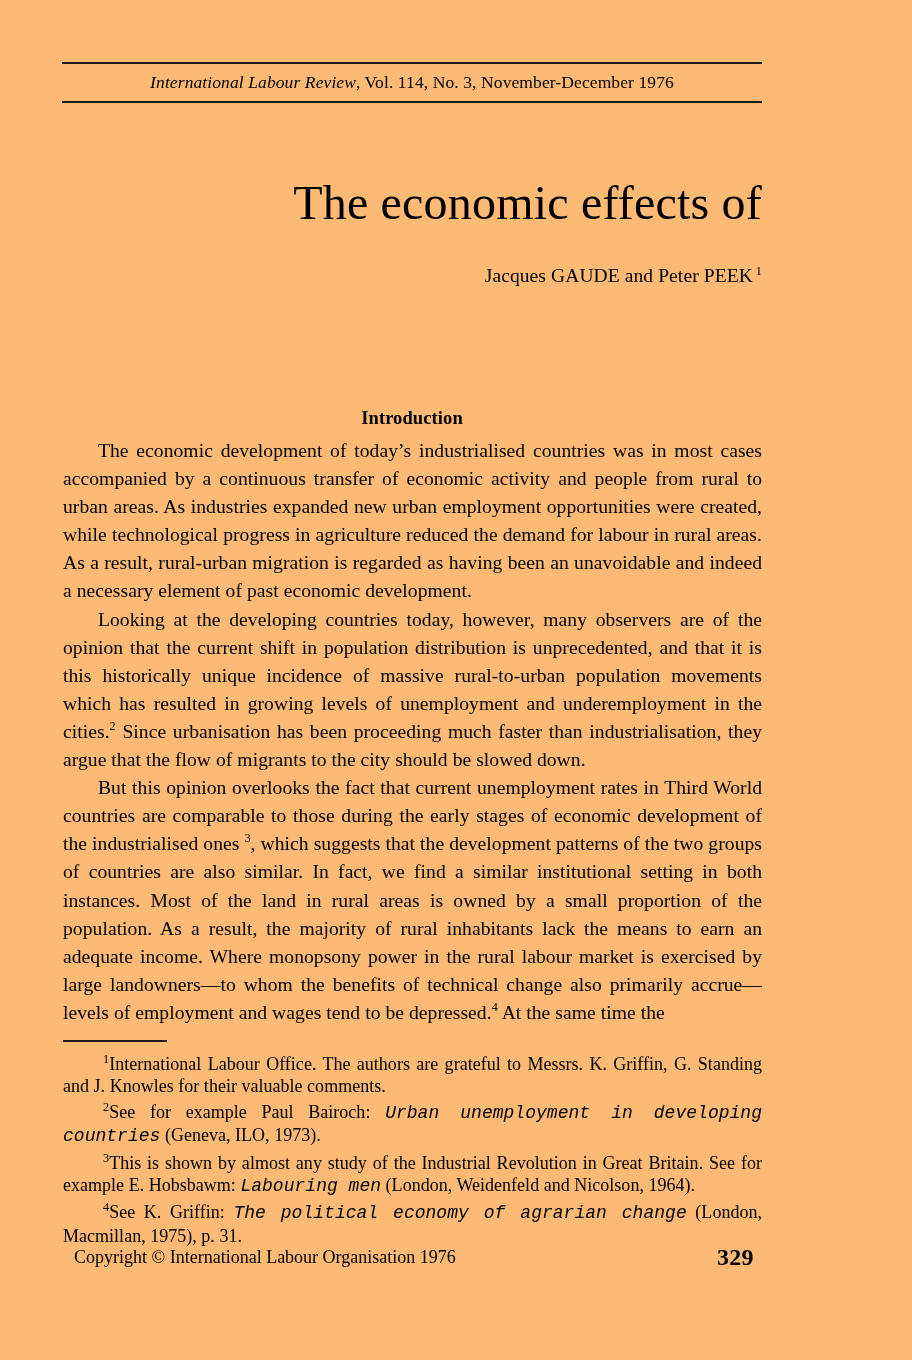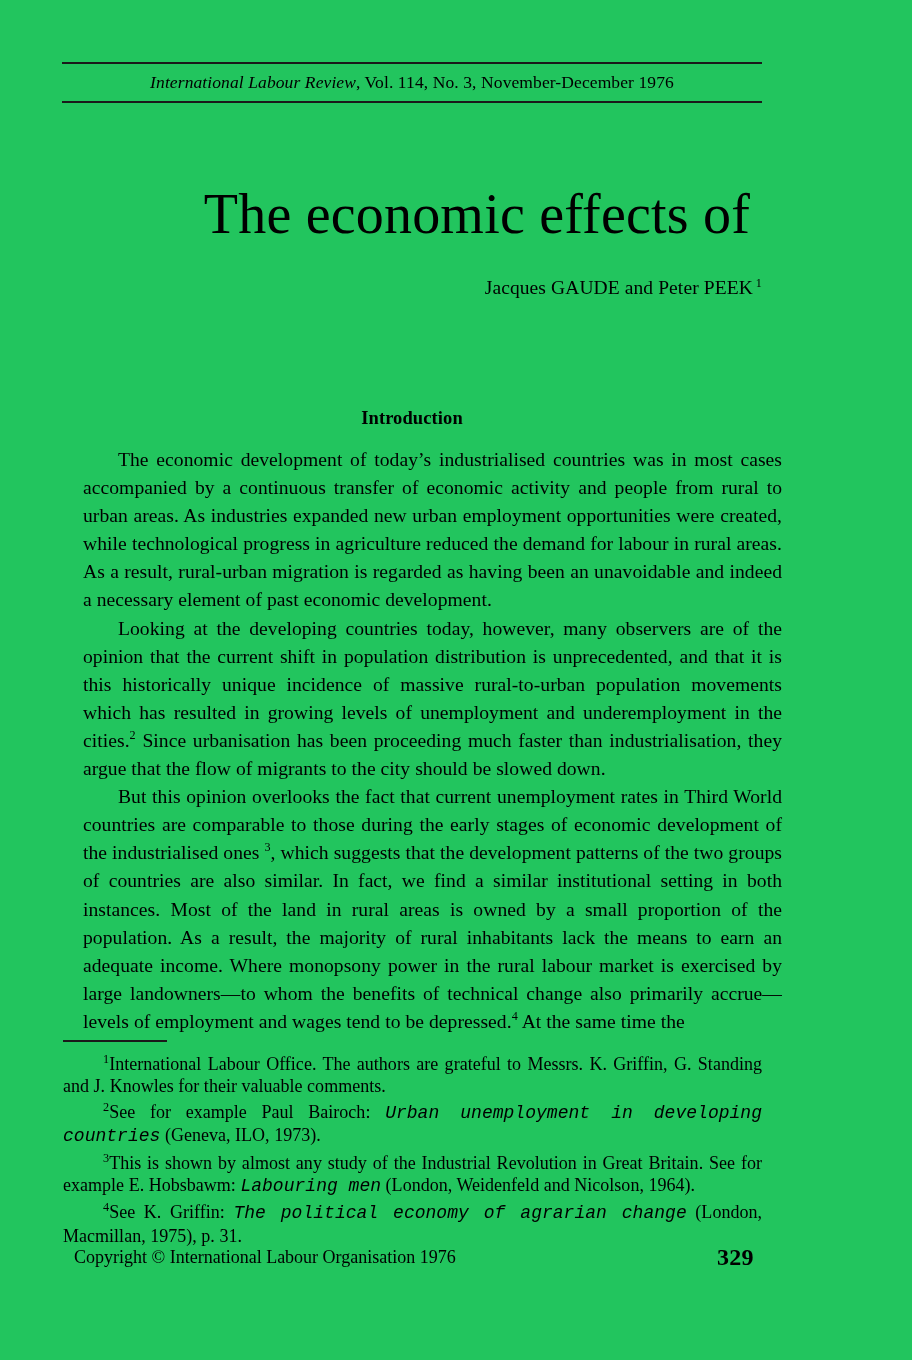--- a/index.html
+++ b/index.html
@@ -14,21 +14,21 @@
     overflow: hidden;
     font-family: "Liberation Serif", "DejaVu Serif", serif;
     color: #000000;
   }
 
   .page {
     position: absolute;
     left: 0; top: 0;
     width: 912px;
     height: 1360px;
-    background: #22c55e;
+    background: #fdba74;
   }
 
   
   .masthead {
     position: absolute;
     left: 62px;
     top: 62px;
     width: 700px;
   }
   .rule-top, .rule-bottom {
@@ -51,24 +51,24 @@
 
   
   .title-block {
     position: absolute;
     left: 62px;
     top: 176px;
     width: 700px;
     text-align: right;
   }
   .article-title {
-    font-size: 56px;
+    font-size: 48px;
     line-height: 53px;
     font-weight: normal;
-    margin: 12px;
+    margin: 0;
     letter-spacing: 0.2px;
   }
   .article-title .tline { display: block; }
   .byline {
     margin-top: 35px;
     font-size: 19.5px;
     line-height: 24px;
     letter-spacing: 0.1px;
   }
   sup.fn {
@@ -87,23 +87,22 @@
     text-align: center;
     font-size: 18.5px;
     font-weight: bold;
     letter-spacing: 0.1px;
   }
 
   
   .body-col {
     position: absolute;
     left: 63px;
-    top: 446px;
+    top: 437px;
     width: 699px;
-    margin-left: 20px;
   }
   .body-col p {
     margin: 0;
     font-size: 19.6px;
     line-height: 28.1px;
     text-align: justify;
     text-indent: 35px;
     letter-spacing: 0.05px;
     -webkit-hyphens: none;
     hyphens: none;

